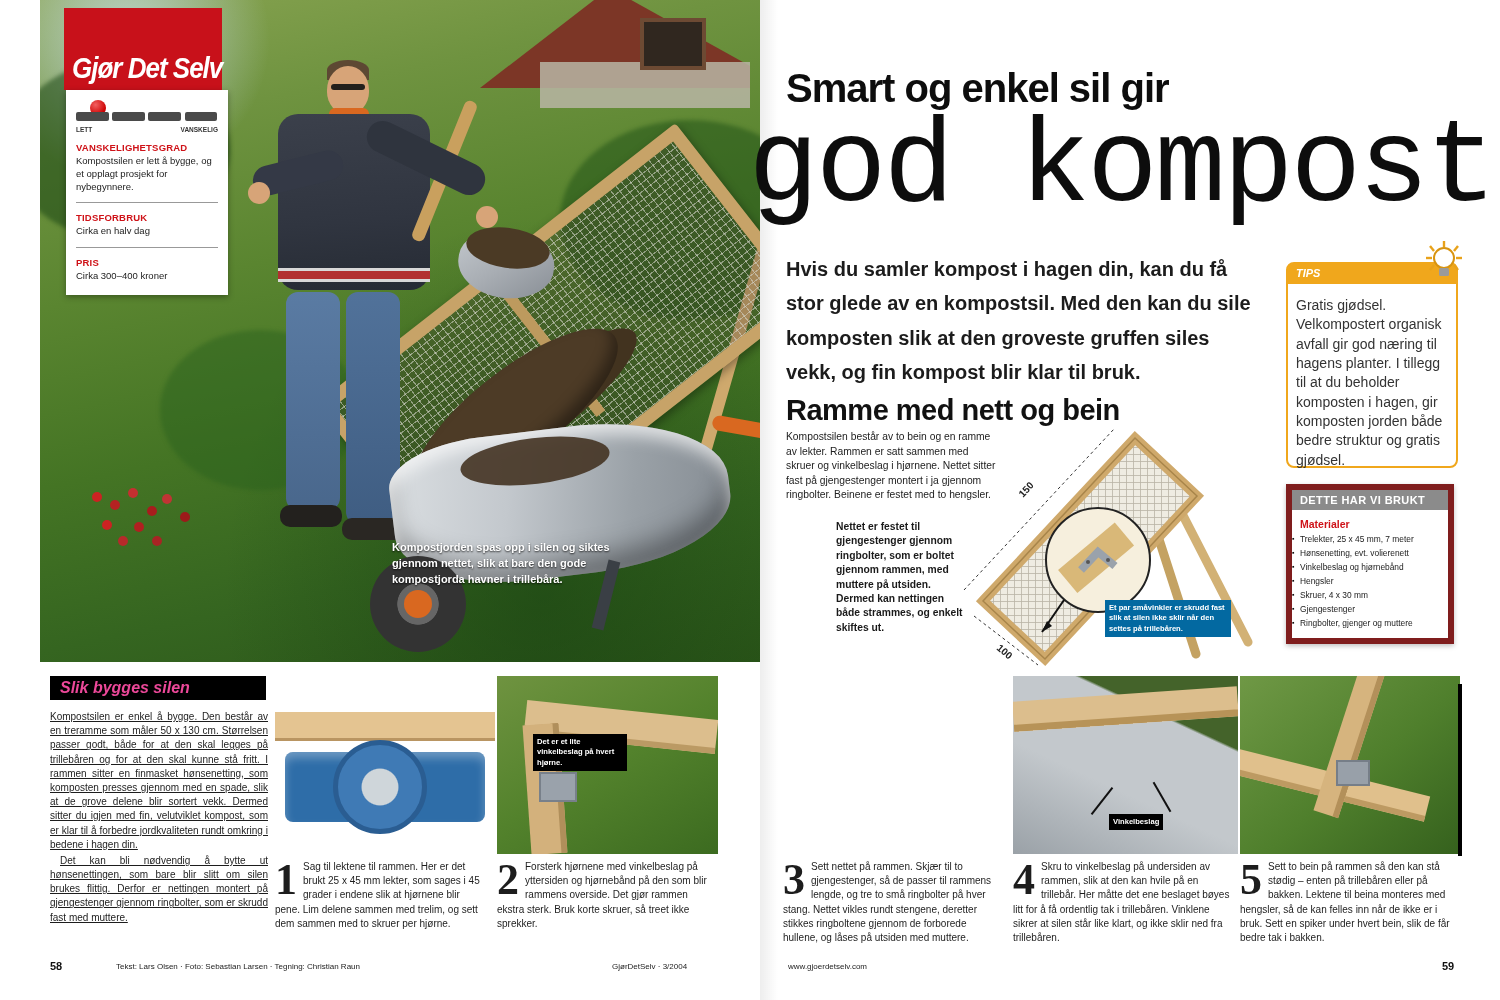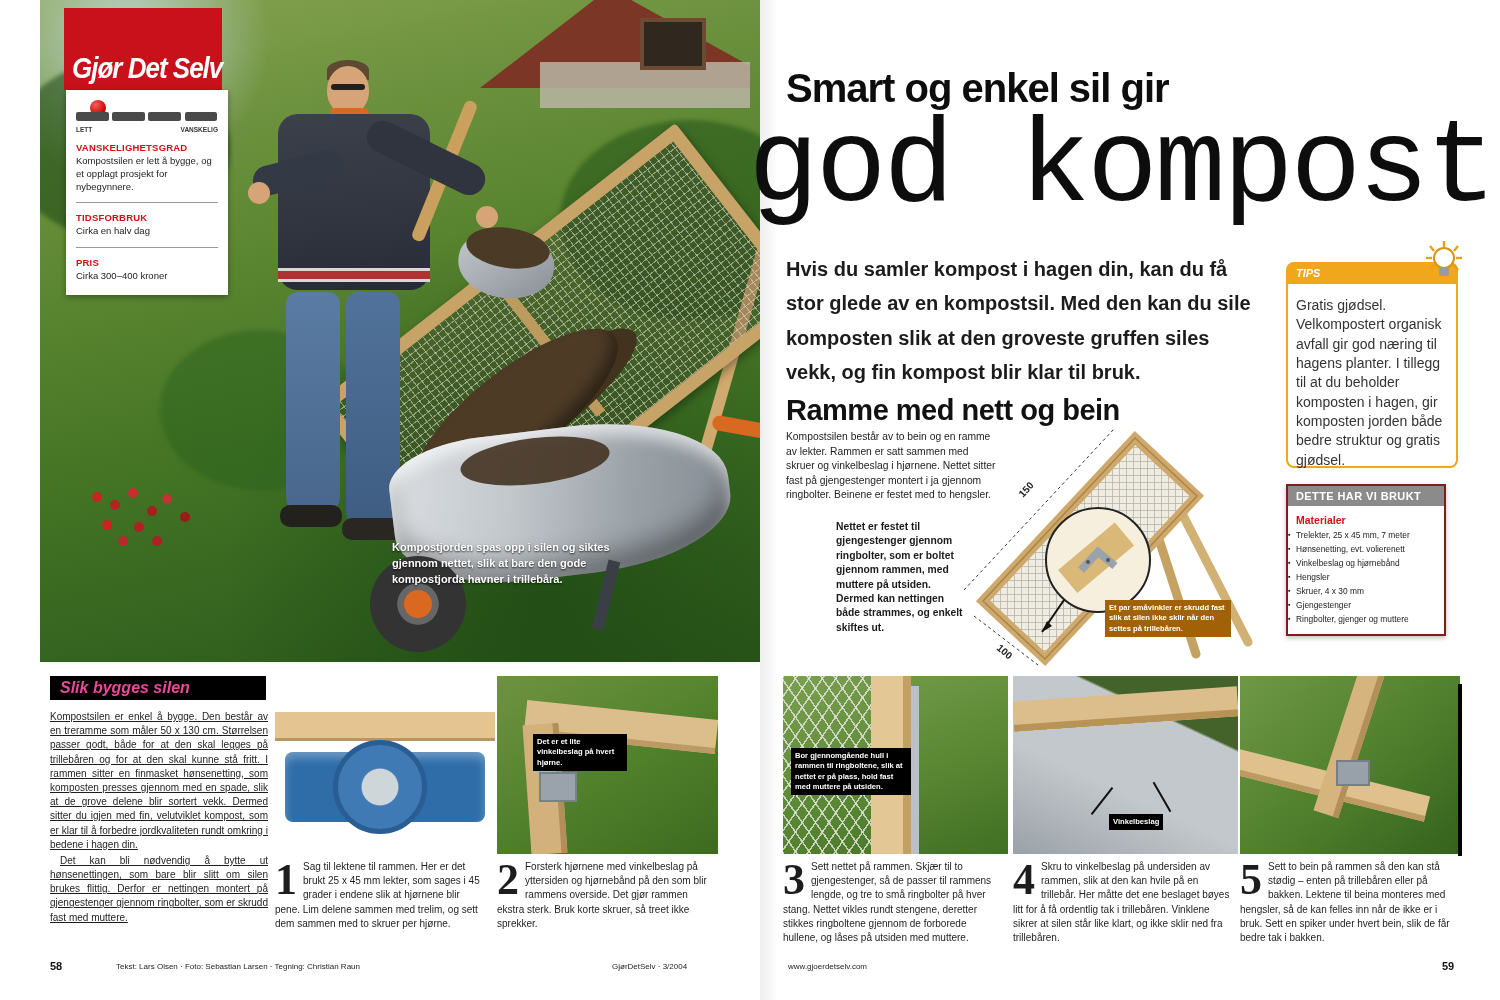--- a/index.html
+++ b/index.html
@@ -118,25 +118,25 @@
       radial-gradient(ellipse at 40% 62%, #54猫3a22 0%, #463018 30%, rgba(70,48,26,0) 33%),
       linear-gradient(135deg,#ecd0a4 0%,#ddb177 35%,#c99452 70%,#b97f42 100%);}
   .tips-bulb{position:absolute;right:-8px;top:-24px;}
 
   
   .frame-title{left:786px;top:394px;font-size:29px;font-weight:bold;letter-spacing:-.5px;}
   .frame-body{left:786px;top:430px;width:212px;font-size:10.3px;line-height:1.42;color:#222;}
   .frame-caption{left:836px;top:520px;width:134px;font-size:10.3px;line-height:1.4;font-weight:bold;
     color:#1a1a1a;}
   .diagram{left:948px;top:402px;width:335px;height:270px;}
-  .diagram-label{left:1105px;top:600px;width:118px;background:#a16207;color:#fff;font-size:7.6px;
+  .diagram-label{left:1105px;top:600px;width:118px;background:#0369a1;color:#fff;font-size:7.6px;
     line-height:1.35;padding:3px 4px;font-weight:bold;}
 
   
-  .matbox{left:1286px;top:484px;width:156px;background:#fff;border:2px solid #7f1d1d;
+  .matbox{left:1286px;top:484px;width:156px;background:#fff;border:6px solid #7f1d1d;
     box-shadow:0 2px 5px rgba(0,0,0,.25);}
   .mat-head{background:#8b8b8b;color:#fff;font-weight:bold;font-size:11px;padding:4px 8px;
     letter-spacing:.4px;}
   .mat-sub{color:#cf1218;font-weight:bold;font-size:10.5px;padding:8px 8px 0 8px;}
   .matbox ul{list-style:none;margin:4px 0 10px 0;padding:0 0;}
   .matbox li{font-size:8.4px;line-height:1.3;margin:3px 0;padding-left:8px;position:relative;color:#222;}
   .matbox li::before{content:"▪";position:absolute;left:0;top:0;font-size:7px;color:#111;}
 
   
   .howto-head{left:50px;top:676px;width:216px;height:24px;background:#000;color:#ec4899;
@@ -356,26 +356,20 @@
     <div class="plank"></div>
     <div class="saw-table"></div>
     <div class="saw-disc"></div>
   </div>
   <div class="abs step-photo sp2" style="left:497px;width:221px;">
     <div class="beam-h"></div>
     <div class="beam-v"></div>
     <div class="bracket"></div>
     <div class="pl" style="left:36px;top:58px;width:86px;">Det er et lite vinkelbeslag på hvert hjørne.</div>
   </div>
-  <div class="abs step-photo sp3" style="left:783px;width:225px;">
-    <div class="mesh"></div>
-    <div class="post"></div>
-    <div class="rod"></div>
-    <div class="pl" style="left:8px;top:72px;width:112px;">Bor gjennomgående hull i rammen til ringboltene, slik at nettet er på plass, hold fast med muttere på utsiden.</div>
-  </div>
   <div class="abs step-photo sp4" style="left:1013px;width:225px;">
     <div class="rail"></div>
     <div class="arrow a1"></div>
     <div class="arrow a2"></div>
     <div class="pl" style="left:96px;top:138px;">Vinkelbeslag</div>
   </div>
   <div class="abs step-photo sp5" style="left:1240px;width:220px;">
     <div class="lekt1"></div>
     <div class="lekt2"></div>
     <div class="hinge"></div>

